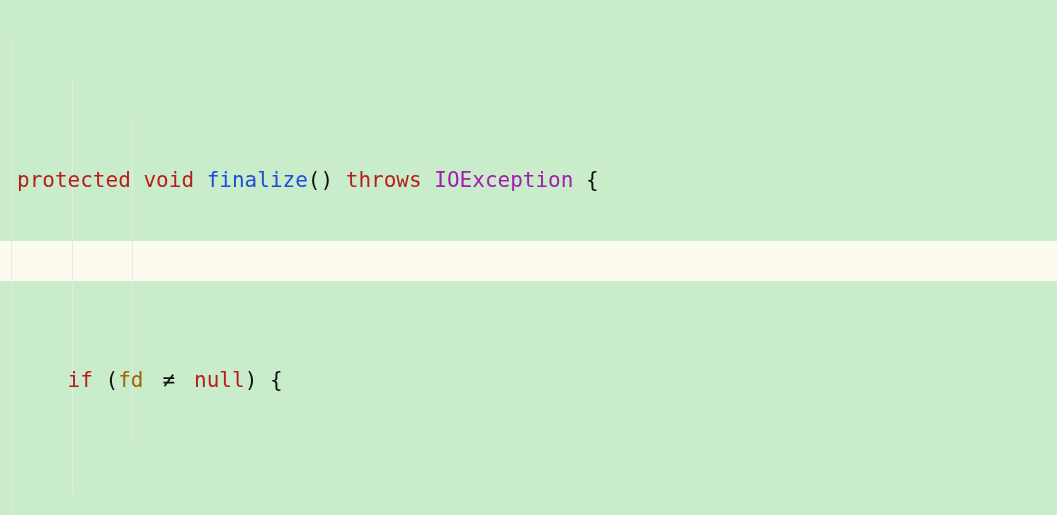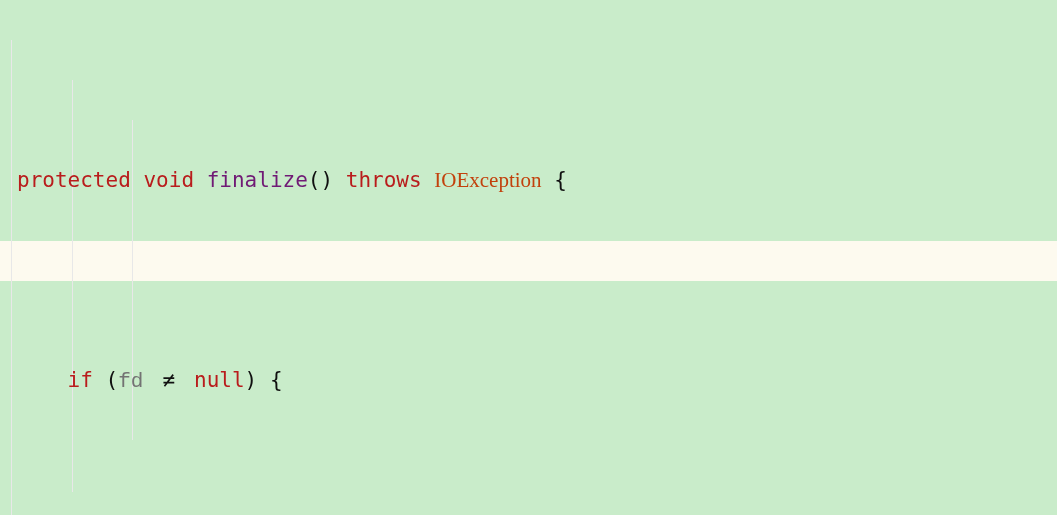--- a/index.html
+++ b/index.html
@@ -50,23 +50,23 @@
     height: 40px;
     line-height: 40px;
     white-space: pre;
     padding-left: 17px;
     box-sizing: border-box;
   }
 
   
   .tok-plain    { color: #101010; }
   .tok-keyword  { color: #b91c1c; }
-  .tok-method   { color: #701a75; }
-  .tok-var      { color: #737373; font-family: Liberation Mono, monospace; }
-  .tok-type     { color: #c2410c; font-family: Liberation Serif, serif; }
+  .tok-method   { color: #1d4ed8; }
+  .tok-var      { color: #a16207; }
+  .tok-type     { color: #a21caf; }
 
   
   .lig {
     display: inline-block;
     text-align: center;
   }
   .lig-ne { width: 2ch; color: #101010; }
 </style>
 </head>
 <body>

